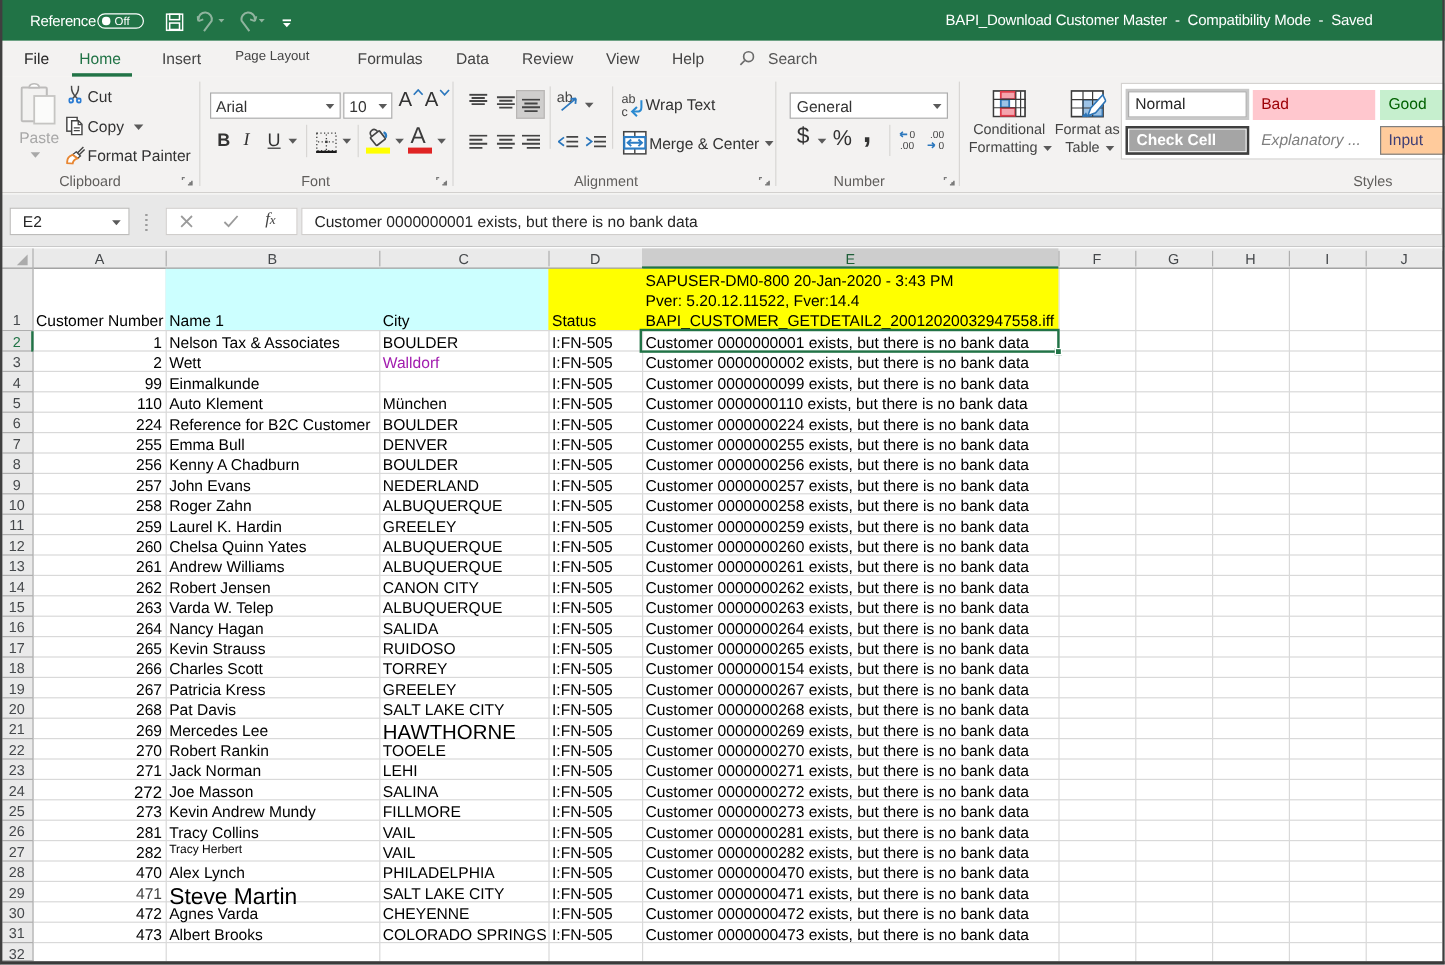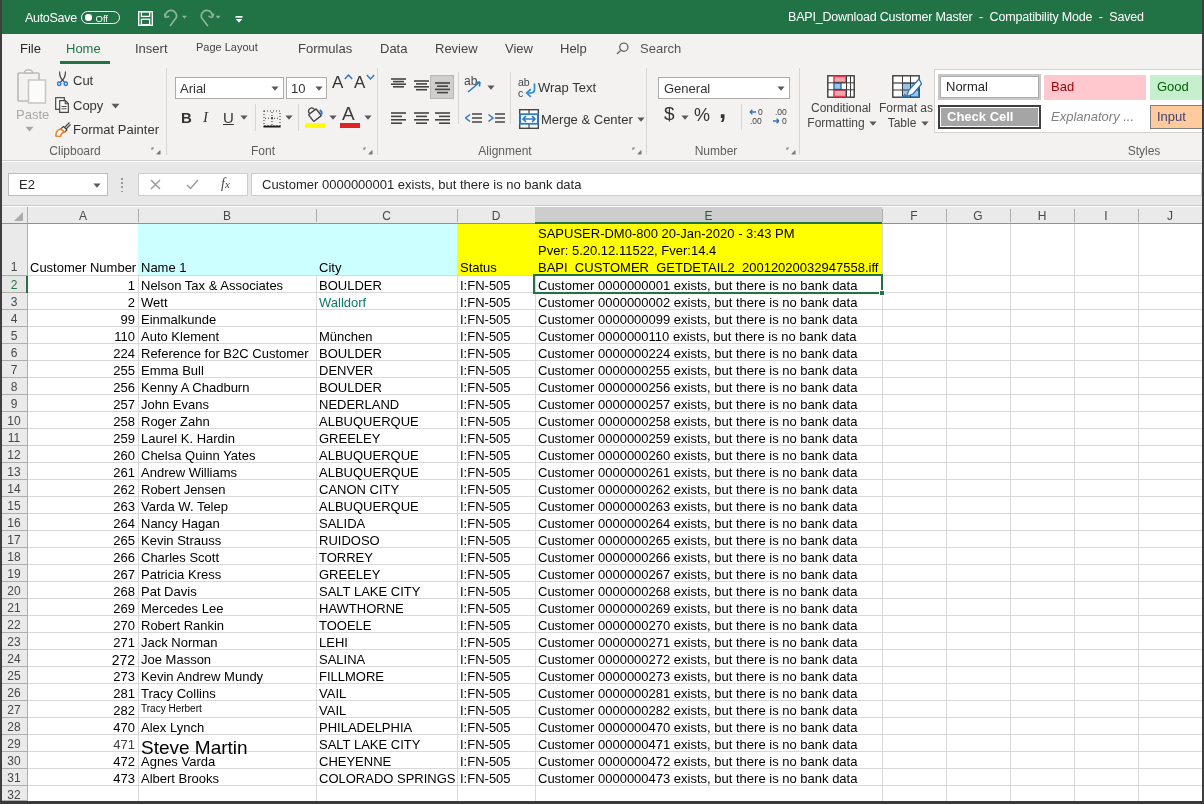--- a/index.html
+++ b/index.html
@@ -4,21 +4,21 @@
   html,body { width:1204px; height:804px; overflow:hidden; }
   body { font-family:"Liberation Sans", sans-serif; position:relative; background:#fff; }
   .abs { position:absolute; }
   .nw { white-space:nowrap; }
   svg { display:block; }
 </style></head>
 <body>
 <div class="abs" style="left:0;top:0;width:1204px;height:804px;border-left:2px solid #3f3f3f;border-right:2px solid #3f3f3f;border-bottom:3px solid #3a3a3a;z-index:50;pointer-events:none"></div>
 
 <div class="abs" style="left:0;top:0;width:1204px;height:34px;background:#217346"></div>
-<div class="abs nw" style="left:25px;top:10.5px;color:#fff;font-size:12.5px;letter-spacing:-0.3px">AutoSave</div>
+<div class="abs nw" style="left:25px;top:10.5px;color:#fff;font-size:12.5px;letter-spacing:-0.3px">Reference</div>
 <div class="abs" style="left:81px;top:11px;width:39px;height:13px;border:1.2px solid #fff;border-radius:7px">
   <div class="abs" style="left:3px;top:2px;width:6.5px;height:6.5px;background:#fff;border-radius:50%"></div>
   <div class="abs nw" style="left:13.5px;top:0.5px;color:#fff;font-size:9.5px">Off</div>
 </div>
 <svg class="abs" style="left:138px;top:11px" width="15" height="15" viewBox="0 0 15 15">
   <rect x="0.7" y="0.7" width="13.6" height="13.6" fill="none" stroke="#fff" stroke-width="1.4"></rect>
   <rect x="3.4" y="0.8" width="8.2" height="4.6" fill="none" stroke="#fff" stroke-width="1.3"></rect>
   <rect x="3.4" y="8.2" width="8.2" height="5.4" fill="none" stroke="#fff" stroke-width="1.3"></rect>
 </svg>
 <svg class="abs" style="left:164px;top:9px" width="24" height="18" viewBox="0 0 24 18">
@@ -478,21 +478,21 @@
 <div class="abs nw" style="left:538px;top:226px;font-size:13px;color:#000">SAPUSER-DM0-800 20-Jan-2020 - 3:43 PM</div>
 <div class="abs nw" style="left:538px;top:243px;font-size:13px;color:#000">Pver: 5.20.12.11522, Fver:14.4</div>
 <div class="abs nw" style="left:538px;top:260px;font-size:13px;color:#000">BAPI_CUSTOMER_GETDETAIL2_20012020032947558.iff</div>
 <div class="abs nw" style="left:135px;top:278px;transform:translateX(-100%);font-size:13px;color:#000">1</div>
 <div class="abs nw" style="left:141px;top:278px;font-size:13px;color:#000">Nelson Tax &amp; Associates</div>
 <div class="abs nw" style="left:319px;top:278px;font-size:13px;color:#000">BOULDER</div>
 <div class="abs nw" style="left:460px;top:278px;font-size:13px;color:#000">I:FN-505</div>
 <div class="abs nw" style="left:538px;top:278px;font-size:13px;color:#000">Customer 0000000001 exists, but there is no bank data</div>
 <div class="abs nw" style="left:135px;top:295px;transform:translateX(-100%);font-size:13px;color:#000">2</div>
 <div class="abs nw" style="left:141px;top:295px;font-size:13px;color:#000">Wett</div>
-<div class="abs nw" style="left:319px;top:295px;font-size:13px;color:#0f766e">Walldorf</div>
+<div class="abs nw" style="left:319px;top:295px;font-size:13px;color:#a21caf">Walldorf</div>
 <div class="abs nw" style="left:460px;top:295px;font-size:13px;color:#000">I:FN-505</div>
 <div class="abs nw" style="left:538px;top:295px;font-size:13px;color:#000">Customer 0000000002 exists, but there is no bank data</div>
 <div class="abs nw" style="left:135px;top:312px;transform:translateX(-100%);font-size:13px;color:#000">99</div>
 <div class="abs nw" style="left:141px;top:312px;font-size:13px;color:#000">Einmalkunde</div>
 <div class="abs nw" style="left:460px;top:312px;font-size:13px;color:#000">I:FN-505</div>
 <div class="abs nw" style="left:538px;top:312px;font-size:13px;color:#000">Customer 0000000099 exists, but there is no bank data</div>
 <div class="abs nw" style="left:135px;top:329px;transform:translateX(-100%);font-size:13px;color:#000">110</div>
 <div class="abs nw" style="left:141px;top:329px;font-size:13px;color:#000">Auto Klement</div>
 <div class="abs nw" style="left:319px;top:329px;font-size:13px;color:#000">München</div>
 <div class="abs nw" style="left:460px;top:329px;font-size:13px;color:#000">I:FN-505</div>
@@ -554,34 +554,34 @@
 <div class="abs nw" style="left:538px;top:516px;font-size:13px;color:#000">Customer 0000000264 exists, but there is no bank data</div>
 <div class="abs nw" style="left:135px;top:533px;transform:translateX(-100%);font-size:13px;color:#000">265</div>
 <div class="abs nw" style="left:141px;top:533px;font-size:13px;color:#000">Kevin Strauss</div>
 <div class="abs nw" style="left:319px;top:533px;font-size:13px;color:#000">RUIDOSO</div>
 <div class="abs nw" style="left:460px;top:533px;font-size:13px;color:#000">I:FN-505</div>
 <div class="abs nw" style="left:538px;top:533px;font-size:13px;color:#000">Customer 0000000265 exists, but there is no bank data</div>
 <div class="abs nw" style="left:135px;top:550px;transform:translateX(-100%);font-size:13px;color:#000">266</div>
 <div class="abs nw" style="left:141px;top:550px;font-size:13px;color:#000">Charles Scott</div>
 <div class="abs nw" style="left:319px;top:550px;font-size:13px;color:#000">TORREY</div>
 <div class="abs nw" style="left:460px;top:550px;font-size:13px;color:#000">I:FN-505</div>
-<div class="abs nw" style="left:538px;top:550px;font-size:13px;color:#000">Customer 0000000266 exists, but there is no bank data</div>
+<div class="abs nw" style="left:538px;top:550px;font-size:13px;color:#000">Customer 0000000154 exists, but there is no bank data</div>
 <div class="abs nw" style="left:135px;top:567px;transform:translateX(-100%);font-size:13px;color:#000">267</div>
 <div class="abs nw" style="left:141px;top:567px;font-size:13px;color:#000">Patricia Kress</div>
 <div class="abs nw" style="left:319px;top:567px;font-size:13px;color:#000">GREELEY</div>
 <div class="abs nw" style="left:460px;top:567px;font-size:13px;color:#000">I:FN-505</div>
 <div class="abs nw" style="left:538px;top:567px;font-size:13px;color:#000">Customer 0000000267 exists, but there is no bank data</div>
 <div class="abs nw" style="left:135px;top:584px;transform:translateX(-100%);font-size:13px;color:#000">268</div>
 <div class="abs nw" style="left:141px;top:584px;font-size:13px;color:#000">Pat Davis</div>
 <div class="abs nw" style="left:319px;top:584px;font-size:13px;color:#000">SALT LAKE CITY</div>
 <div class="abs nw" style="left:460px;top:584px;font-size:13px;color:#000">I:FN-505</div>
 <div class="abs nw" style="left:538px;top:584px;font-size:13px;color:#000">Customer 0000000268 exists, but there is no bank data</div>
 <div class="abs nw" style="left:135px;top:601px;transform:translateX(-100%);font-size:13px;color:#000">269</div>
 <div class="abs nw" style="left:141px;top:601px;font-size:13px;color:#000">Mercedes Lee</div>
-<div class="abs nw" style="left:319px;top:601px;font-size:13px;color:#000">HAWTHORNE</div>
+<div class="abs nw" style="left:319px;top:601px;font-size:17px;color:#000">HAWTHORNE</div>
 <div class="abs nw" style="left:460px;top:601px;font-size:13px;color:#000">I:FN-505</div>
 <div class="abs nw" style="left:538px;top:601px;font-size:13px;color:#000">Customer 0000000269 exists, but there is no bank data</div>
 <div class="abs nw" style="left:135px;top:618px;transform:translateX(-100%);font-size:13px;color:#000">270</div>
 <div class="abs nw" style="left:141px;top:618px;font-size:13px;color:#000">Robert Rankin</div>
 <div class="abs nw" style="left:319px;top:618px;font-size:13px;color:#000">TOOELE</div>
 <div class="abs nw" style="left:460px;top:618px;font-size:13px;color:#000">I:FN-505</div>
 <div class="abs nw" style="left:538px;top:618px;font-size:13px;color:#000">Customer 0000000270 exists, but there is no bank data</div>
 <div class="abs nw" style="left:135px;top:635px;transform:translateX(-100%);font-size:13px;color:#000">271</div>
 <div class="abs nw" style="left:141px;top:635px;font-size:13px;color:#000">Jack Norman</div>
 <div class="abs nw" style="left:319px;top:635px;font-size:13px;color:#000">LEHI</div>

